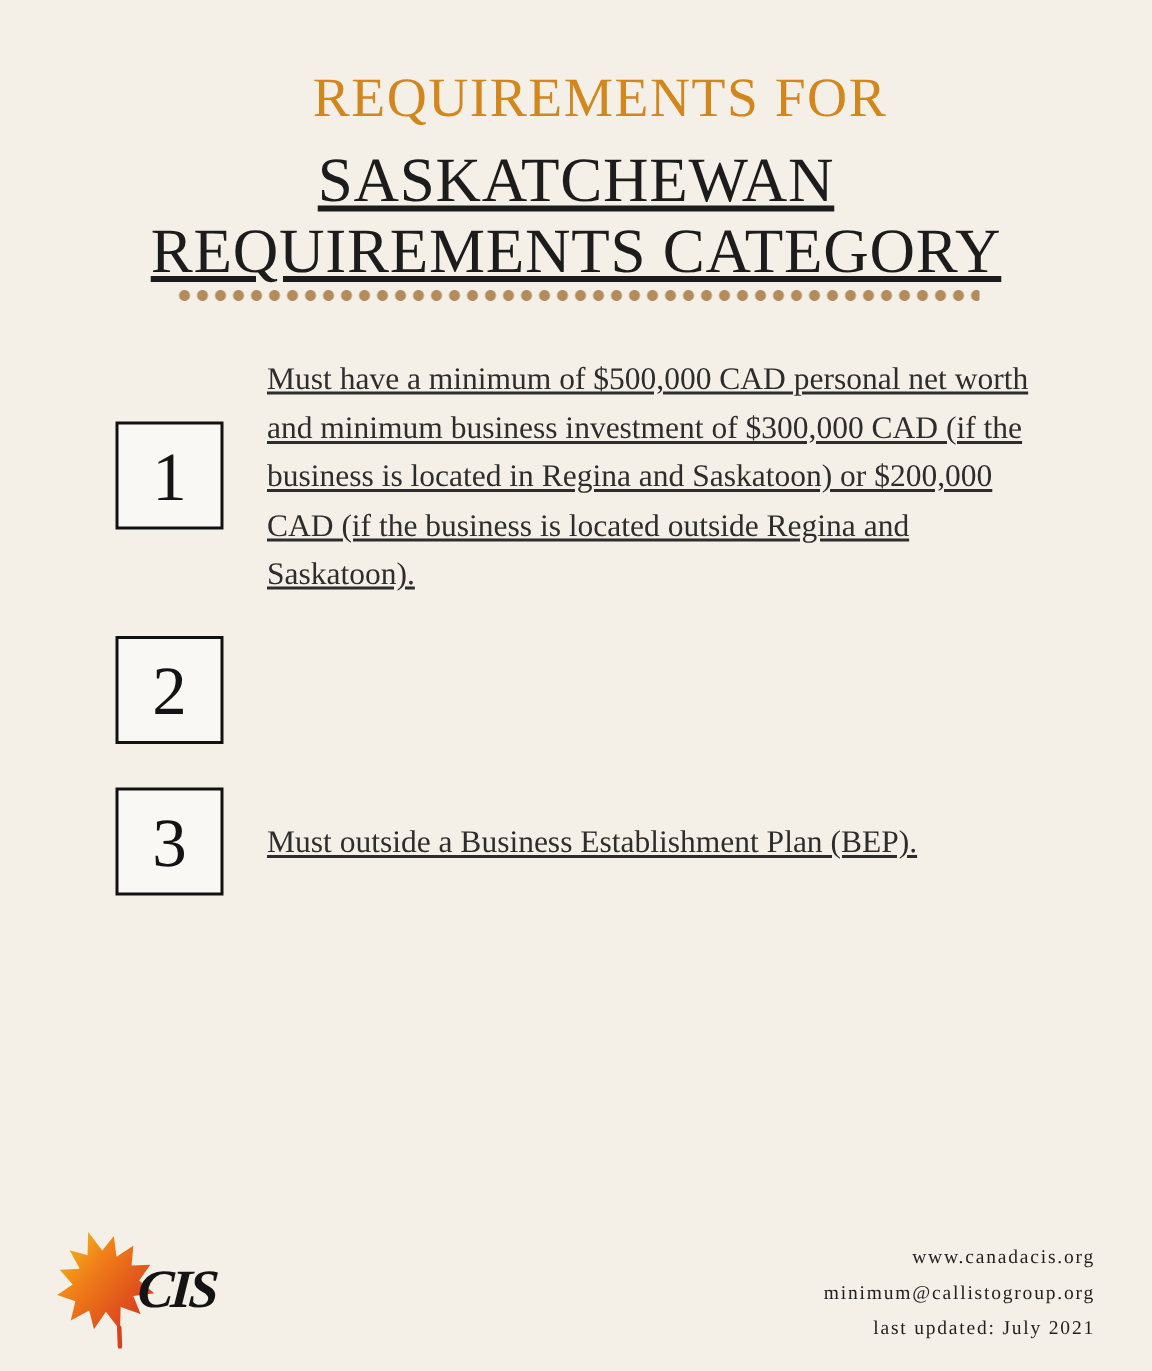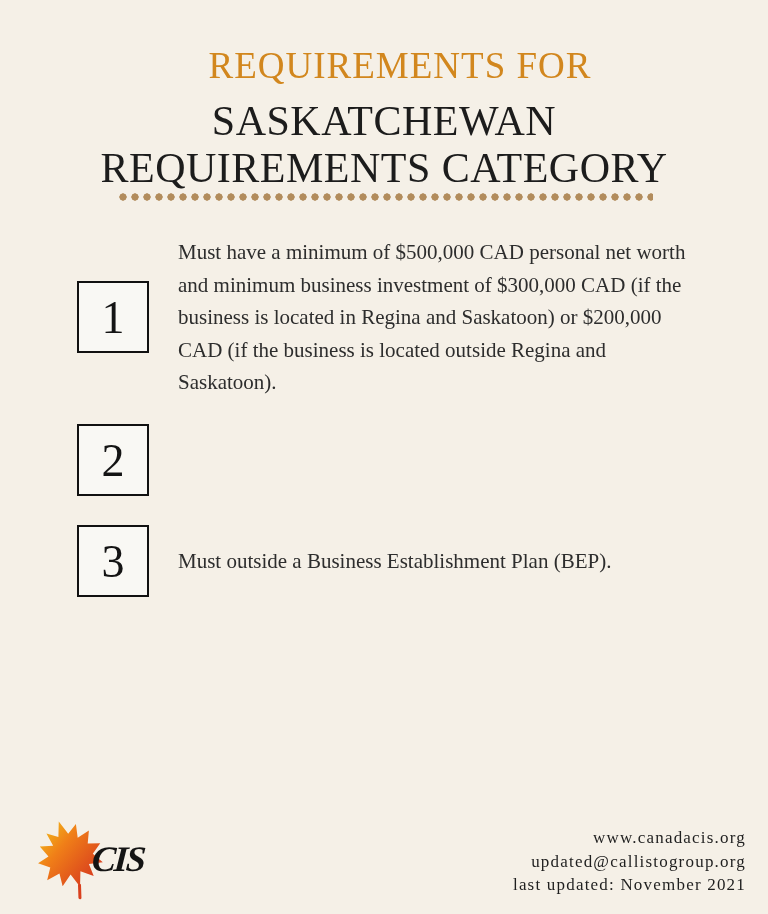--- a/index.html
+++ b/index.html
@@ -27,21 +27,21 @@
 
   .main-title {
     position: absolute;
     top: 98px; left: 0; right: 0;
     text-align: center;
     font-size: 42px;
     line-height: 1.12;
     color: #1C1C1C;
     letter-spacing: 0.5px;
   }
-  .main-title span { display: block; }
+  .main-title span { display: block; text-decoration: underline; }
 
   .dot-divider {
     position: absolute;
     top: 192px;
     left: 117px;
     width: 536px;
     height: 10px;
     background-image: radial-gradient(circle, #B28C5C 3.4px, rgba(178,140,92,0) 3.9px);
     background-size: 12px 10px;
     background-position: 0 50%;
@@ -71,20 +71,21 @@
     font-size: 46px;
     color: #141414;
   }
 
   .item-text {
     margin-left: 29px;
     width: 515px;
     font-size: 21px;
     line-height: 32.5px;
     color: #2D2D2D;
+    text-decoration: underline;
   }
 
   
   .logo {
     position: absolute;
     left: 28px;
     top: 816px;
     width: 150px;
     height: 86px;
   }
@@ -96,24 +97,24 @@
     font-size: 36px;
     font-weight: 700;
     font-style: italic;
     letter-spacing: -2px;
     color: #141414;
     transform: skewX(-4deg);
   }
 
   .footer-info {
     position: absolute;
-    right: 22px;
+    right: 38px;
     top: 826px;
     text-align: right;
-    font-size: 17px;
+    font-size: 13px;
     line-height: 23.5px;
     letter-spacing: 1.2px;
     color: #1F1F1F;
   }
   .footer-info div { white-space: nowrap; }
 </style>
 </head>
 <body>
 
 <div class="poster">
@@ -159,17 +160,17 @@
       <g transform="rotate(-18 50 50)">
         <path fill="url(#leafGrad)" d="M50 4 L56 21 L68 13 L65 29 L80 25 L74 39 L88 43 L76 52 L84 65 L68 62 L69 77 L56 67 L50 84 L44 67 L31 77 L32 62 L16 65 L24 52 L12 43 L26 39 L20 25 L35 29 L32 13 L44 21 Z"></path>
         <path stroke="#D9401E" stroke-width="3.5" stroke-linecap="round" d="M50 82 L46 96"></path>
       </g>
     </svg>
     <span class="logo-text">CIS</span>
   </div>
 
   <div class="footer-info">
     <div>www.canadacis.org</div>
-    <div>updated@callistogroup.org</div>
-    <div>last updated: November 2021</div>
+    <div>minimum@callistogroup.org</div>
+    <div>last updated: July 2021</div>
   </div>
 
 </div>
 
 </body></html>

